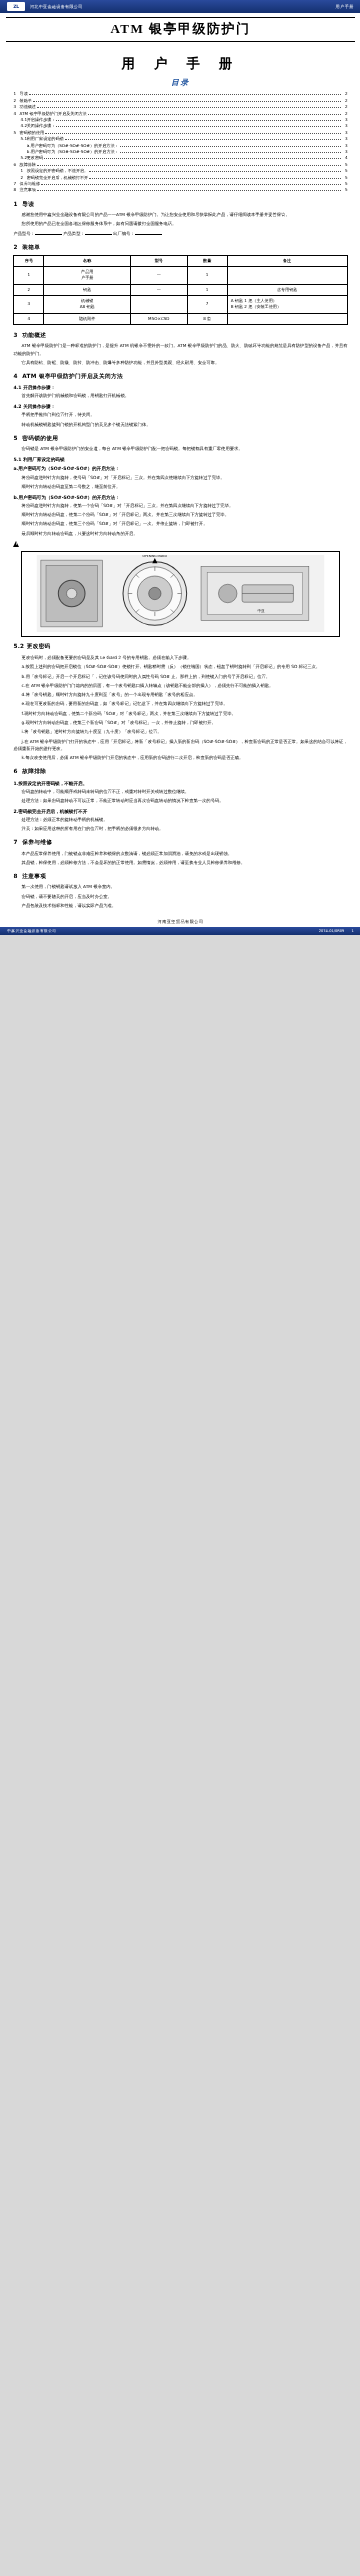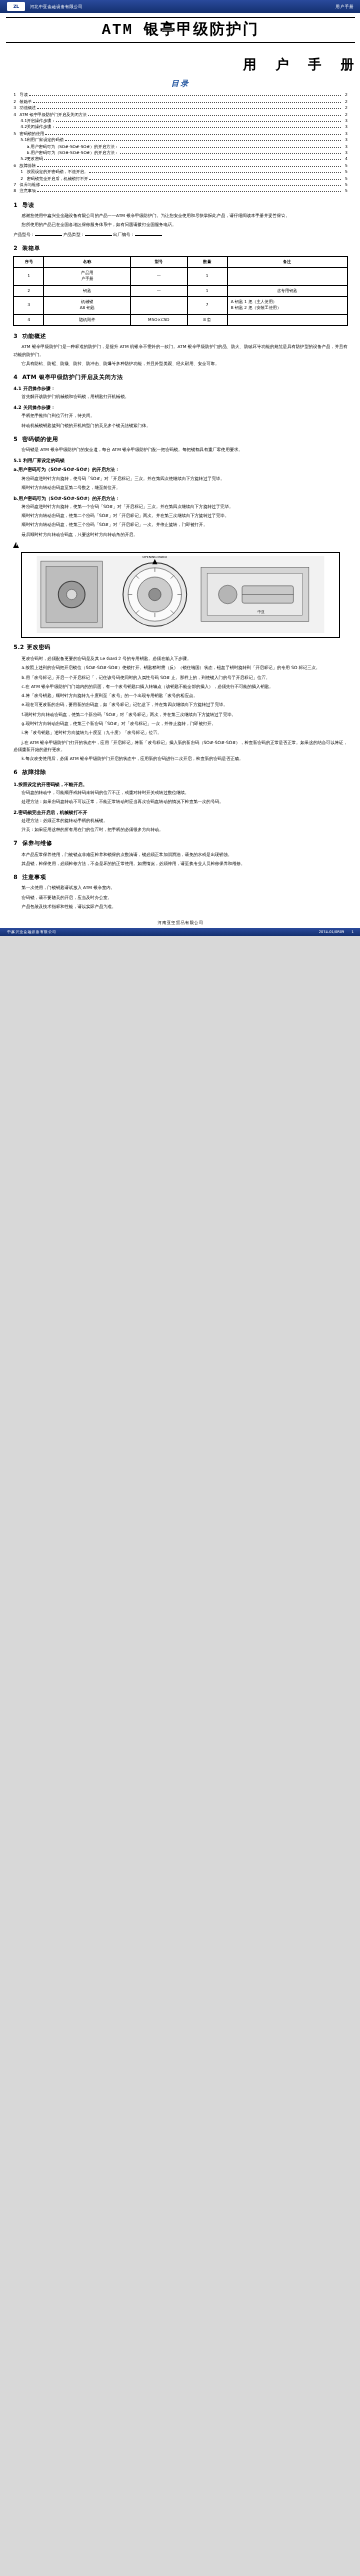--- a/index.html
+++ b/index.html
@@ -42,25 +42,25 @@
 
   
   .titlebar{
     margin:3.6px 6.2px 0 6.2px;
     border-top:1px solid #000;
     border-bottom:1px solid #000;
     text-align:center;
     padding:2.1px 0 2.6px 0;
   }
   .titlebar .t{
-    font-size:15px;font-weight:bold;letter-spacing:1.5px;
-    font-family:Liberation Mono, monospace;
+    font-size:13px;font-weight:bold;letter-spacing:1.5px;
+    font-family:Liberation Serif, serif;
   }
   .bigtitle{
-    text-align:right;
+    text-align:center;
     font-size:13.4px;
     font-weight:bold;
     letter-spacing:7.2px;
     margin:13.4px 0 2.1px 0;
   }
   .toc-title{
     text-align:center;
     font-size:7.7px;
     color:#1a4f9c;
     font-weight:bold;

